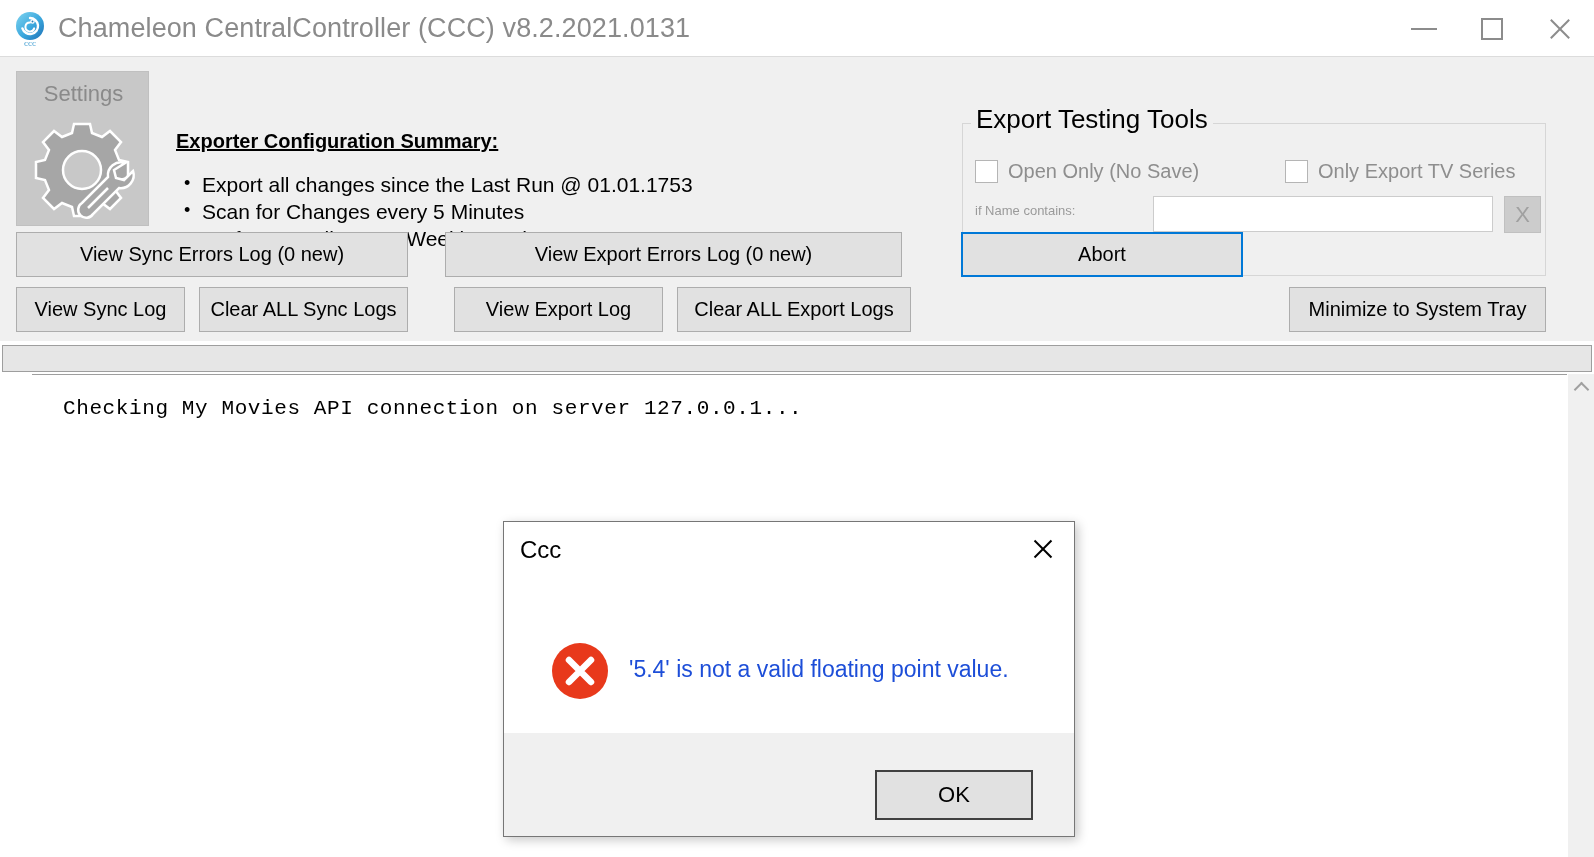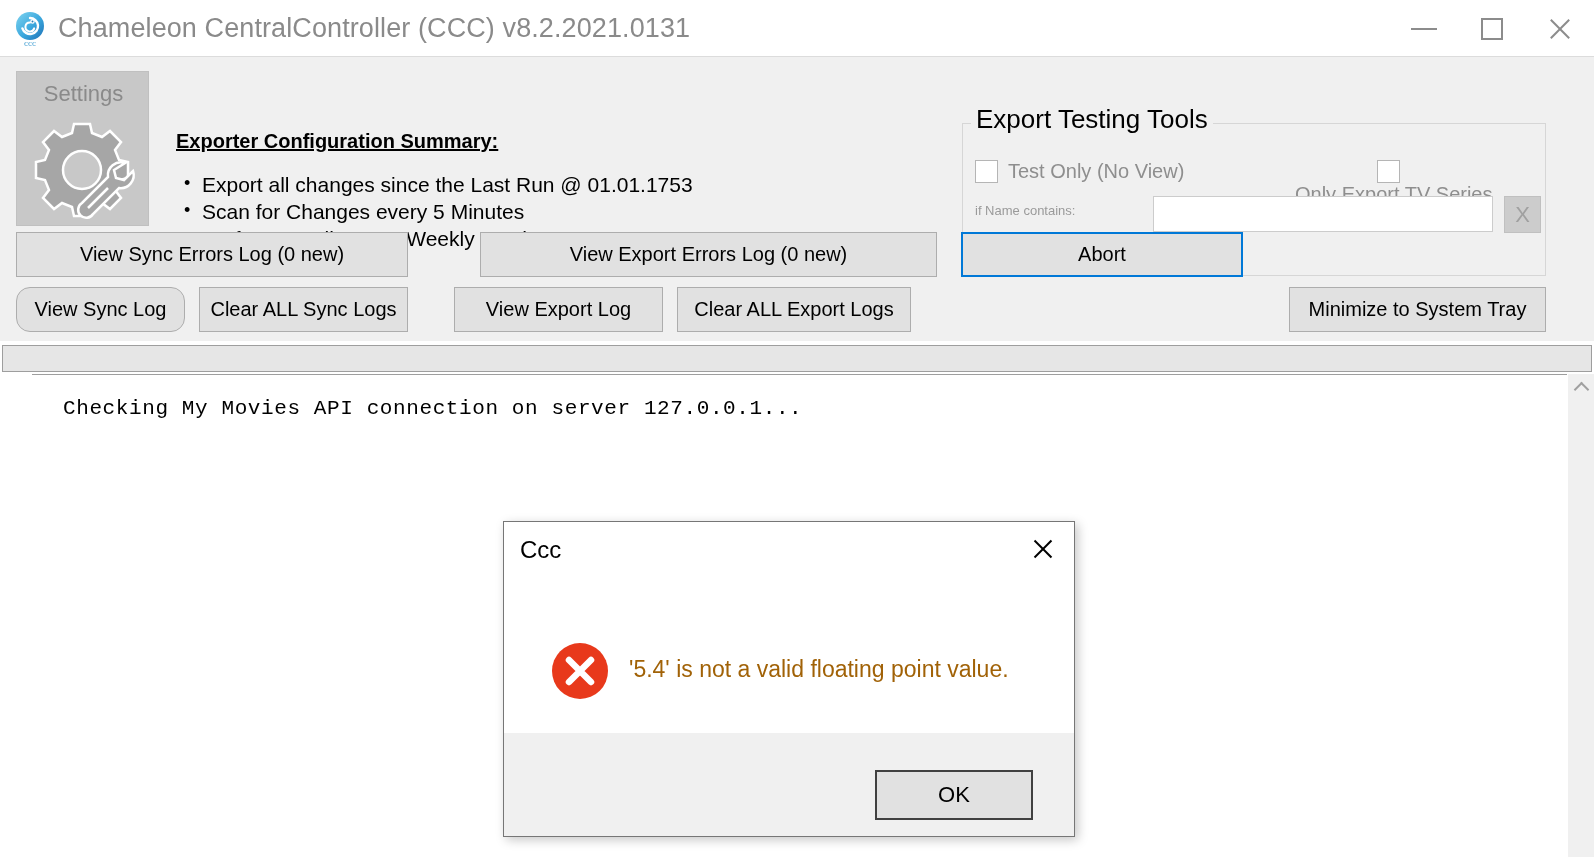--- a/index.html
+++ b/index.html
@@ -238,21 +238,21 @@
     position: absolute; left: 0; top: 42px;
     width: 570px; height: 169px;
     background: #ffffff;
   }
   .err-icon {
     position: absolute; left: 47px; top: 78px;
     width: 58px; height: 58px;
   }
   .dlg-msg {
     position: absolute; left: 125px; top: 92px;
-    font-size: 23px; color: #a16207;
+    font-size: 23px; color: #1d4ed8;
     white-space: nowrap;
   }
   .dlg-footer {
     position: absolute; left: 0; top: 211px;
     width: 570px; height: 103px;
     background: #f0f0f0;
   }
   .dlg-ok {
     position: absolute; left: 371px; top: 37px;
     width: 158px; height: 50px;
@@ -324,42 +324,42 @@
       <li>Export all changes since the Last Run @ 01.01.1753</li>
       <li>Scan for Changes every 5 Minutes</li>
       <li>Perform a Full Export Weekly on Thu at 02:00</li>
     </ul>
 
     <div class="groupbox">
       <div class="groupbox-title">Export Testing Tools</div>
 
       <div class="chk-row" style="left:12px; top:36px;">
         <div class="chk"></div>
-        <div class="chk-label">Test Only (No View)</div>
-      </div>
-
-      <div class="chk-row" style="left:322px; top:36px;flex-direction:column;">
+        <div class="chk-label">Open Only (No Save)</div>
+      </div>
+
+      <div class="chk-row" style="left:322px; top:36px;">
         <div class="chk"></div>
         <div class="chk-label">Only Export TV Series</div>
       </div>
 
       <div class="field-label" style="left:12px; top:79px;">if Name contains:</div>
       <input class="txtinput" style="left: 190px; top: 72px; width: 340px; height: 36px;" value="">
       <div class="btn disabled" style="left:541px; top:72px; width:37px; height:37px; font-size:22px;">X</div>
 
       <div class="chk-row" style="left:12px; top:117px;">
         <div class="chk"></div>
         <div class="chk-label">Name must match exactly</div>
       </div>
     </div>
 
     <div class="btn" style="left:16px; top:175px; width:392px; height:45px;">View Sync Errors Log (0 new)</div>
-    <div class="btn" style="left:480px; top:175px; width:457px; height:45px;">View Export Errors Log (0 new)</div>
-
-    <div class="btn" style="left:16px; top:230px; width:169px; height:45px;border-radius:14px;">View Sync Log</div>
+    <div class="btn" style="left:445px; top:175px; width:457px; height:45px;">View Export Errors Log (0 new)</div>
+
+    <div class="btn" style="left:16px; top:230px; width:169px; height:45px;">View Sync Log</div>
     <div class="btn" style="left:199px; top:230px; width:209px; height:45px;">Clear ALL Sync Logs</div>
     <div class="btn" style="left:454px; top:230px; width:209px; height:45px;">View Export Log</div>
     <div class="btn" style="left:677px; top:230px; width:234px; height:45px;">Clear ALL Export Logs</div>
 
     <div class="btn focused" style="left:961px; top:175px; width:282px; height:45px;">Abort</div>
     <div class="btn" style="left:1289px; top:230px; width:257px; height:45px;">Minimize to System Tray</div>
   </div>
 
   <div class="statusstrip"></div>
 

